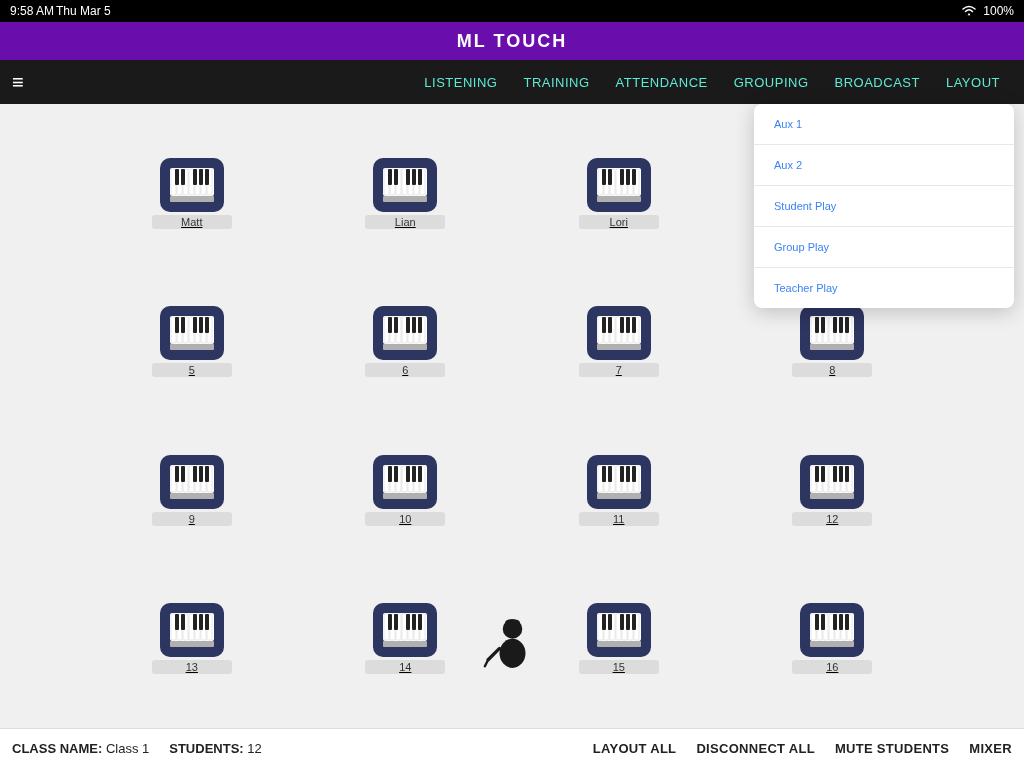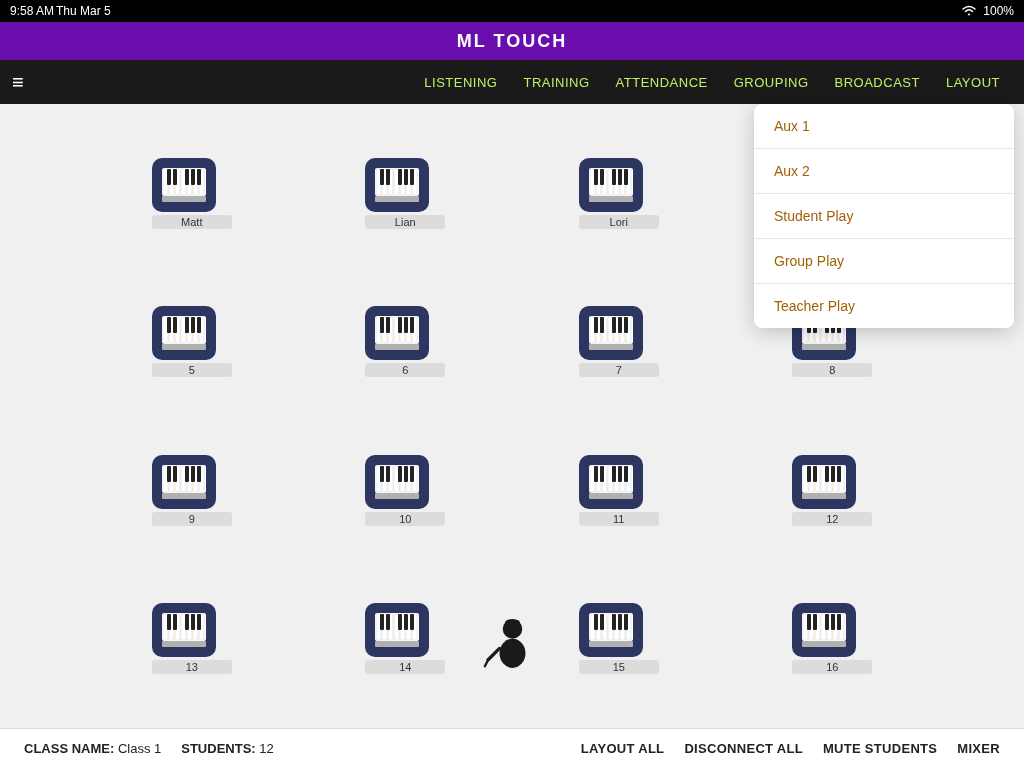--- a/index.html
+++ b/index.html
@@ -46,21 +46,21 @@
       font-size: 20px;
       cursor: pointer;
       margin-right: auto;
     }
     #nav-menu {
       display: flex;
       gap: 2px;
       align-items: center;
     }
     #nav-menu .nav-item {
-      color: #bef264;
+      color: #5eead4;
       font-size: 13px;
       font-weight: 500;
       padding: 6px 12px;
       cursor: pointer;
       letter-spacing: 0.5px;
     }
 
     
     #broadcast-dropdown {
       position: absolute;
@@ -68,22 +68,22 @@
       right: 10px;
       background: #fff;
       border-radius: 8px;
       box-shadow: 0 4px 20px rgba(0,0,0,0.2);
       width: 260px;
       z-index: 100;
       overflow: hidden;
     }
     .dropdown-item {
       padding: 14px 20px;
-      font-size: 14px;
-      color: #a16207;
+      font-size: 11px;
+      color: #3b82f6;
       cursor: pointer;
       border-bottom: 1px solid #e8e8e8;
     }
     .dropdown-item:last-child { border-bottom: none; }
     
     #broadcast-dropdown::before {
       content: '';
       position: absolute;
       top: -8px;
       right: 90px;
@@ -111,23 +111,24 @@
       gap: 10px;
       flex: 1;
       align-items: center;
       justify-items: center;
       padding: 10px 60px;
     }
 
     .student-icon {
       display: flex;
       flex-direction: column;
-      align-items: flex-start;
+      align-items: center;
       cursor: pointer;
       width: 80px;
+      text-decoration: underline;
     }
     .piano-icon {
       width: 64px;
       height: 54px;
       background: #2d3561;
       border-radius: 10px;
       display: flex;
       align-items: center;
       justify-content: center;
       margin-bottom: 0;
@@ -165,21 +166,21 @@
       height: 65px;
     }
 
     
     #bottom-bar {
       background: #fff;
       height: 40px;
       border-top: 1px solid #ddd;
       display: flex;
       align-items: center;
-      padding: 0 24px;
+      padding: 0 12px;
       font-size: 13px;
       color: #222;
     }
     #bottom-bar .info-section {
       display: flex;
       gap: 20px;
       flex: 1;
     }
     #bottom-bar .actions {
       display: flex;

